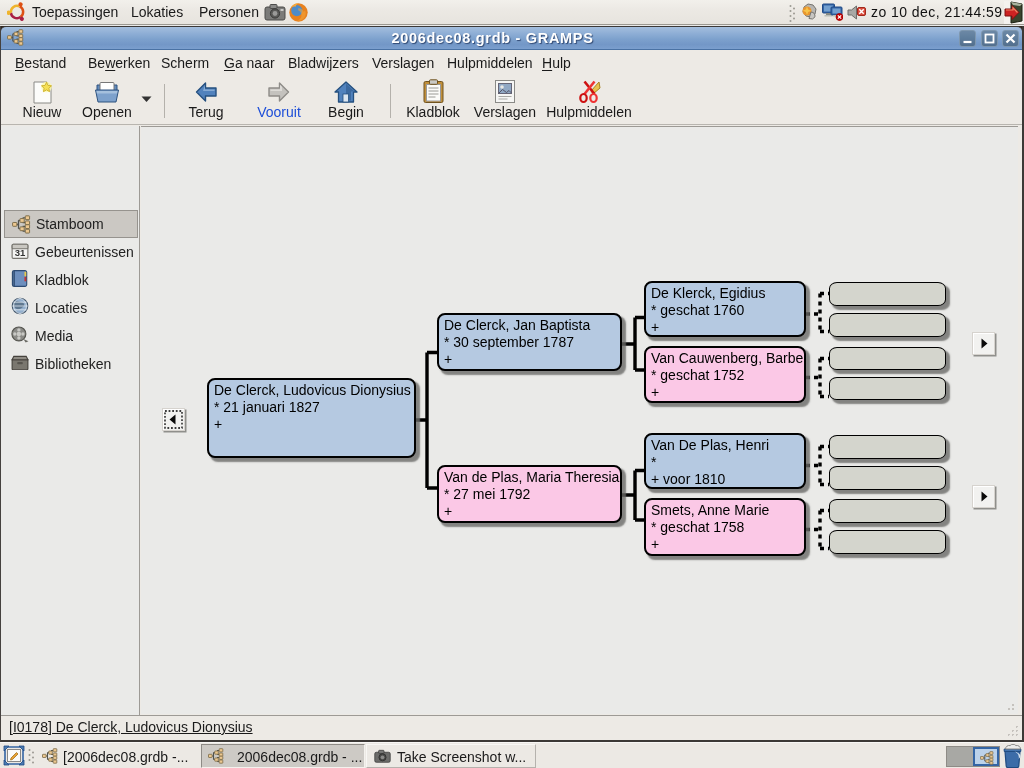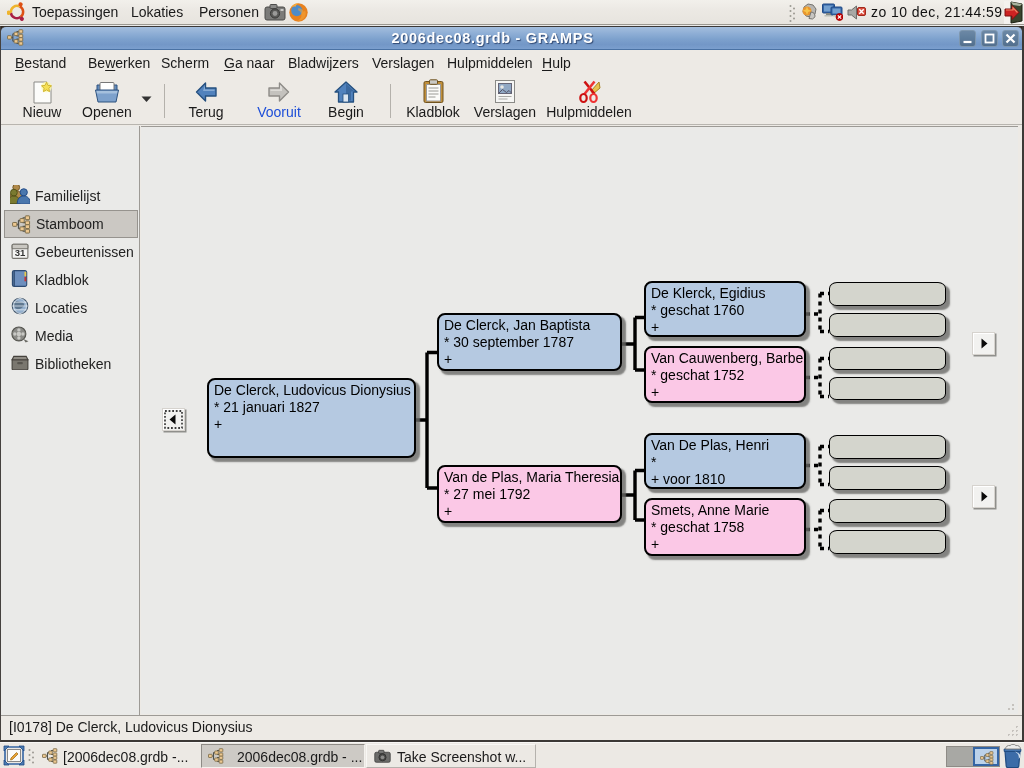--- a/index.html
+++ b/index.html
@@ -30,21 +30,21 @@
 .si.sel { background:#cbc8c3; border:1px solid #96938e; left:3px !important; width:134px; height:28px;text-align:center; }
 #canvas { left:140px; top:0; width:877px; height:588px; background:#eaeae8; border-top:1px solid #9d9a95; }
 
 .pbox { position:absolute; border:2px solid #000; border-radius:8px; box-shadow:3.5px 3.5px 1.5px rgba(105,105,103,0.8); font-size:14px; line-height:17px; padding:2px 0 0 5px; color:#000; }
 .blue { background:#b5c9e1; }
 .pink { background:#fbc8e6; }
 .gray { background:#d4d5cd; border:1.6px solid #000; border-radius:8px/6.5px; }
 .navbtn { position:absolute; width:23px; height:23px; background:#f2f2f0; border:1px solid #d6d3ce; box-shadow:1.5px 1.5px 0 #8f8f8b, inset 1px 1px 0 #ffffff; }
 
 #statusbar { left:0; top:689px; width:1021px; height:25px; background:#edeae5; border-top:1px solid #9d9a95; }
-#statusbar .st { position:absolute; left:8px; top:3px; font-size:14px; color:#1a1a1a; }
+#statusbar .st { position:absolute; left:8px; top:3px; font-size:14px; color:#1a1a1a;text-decoration:underline; }
 
 #taskbar { left:0; top:742px; width:1024px; height:26px; background:#ece9e4; border-top:1px solid #f8f7f5; }
 .task { position:absolute; top:1px; height:24px; font-size:14px; color:#1a1a1a; }
 </style></head>
 <body>
 <svg width="0" height="0" style="position:absolute">
     <defs>
         <g id="gtree" stroke="#50524e" stroke-width="1.1" fill="none">
           <path d="M3.5 8 h2 M5.5 4.5 v7 M5.5 4.5 h2 M5.5 11.5 h2 M11 2.5 h-1.5 v4 h1.5 M11 13.5 h-1.5 v-4 h1.5"></path>
           <g stroke="#7a6a48" stroke-width="0.8" fill="#ecc78f">
@@ -232,28 +232,20 @@
       <path d="M7.5 2.5 L17.5 15" stroke="#cc1111" stroke-width="2.6"></path>
       <path d="M17.5 2.5 L7.5 15" stroke="#ee3333" stroke-width="2.6"></path>
       <ellipse cx="6.5" cy="19" rx="3.2" ry="4" fill="none" stroke="#cc1111" stroke-width="2.2"></ellipse>
       <ellipse cx="16.5" cy="19" rx="3.2" ry="4" fill="none" stroke="#ee3333" stroke-width="2.2"></ellipse>
     </svg>
     <div class="tlabel" style="left:542px;width:92px">Hulpmiddelen</div>
   </div>
   <div id="content" class="abs">
     <div id="sidebar" class="abs">
 
-      <div class="si" style="top:56px">
-        <svg class="abs" style="left:9px;top:3px" width="20" height="19" viewBox="0 0 17 16">
-            <use href="#person2" transform="translate(-1.5,-2) scale(0.85)"></use>
-            <use href="#person3" transform="translate(-3.5,2.5) scale(0.85)"></use>
-            <use href="#person" transform="translate(4.5,2) scale(0.9)"></use>
-          </svg>
-        <span class="lbl">Familielijst</span>
-      </div>
       <div class="si sel" style="top:84px;left:0px">
         <svg class="abs" style="left:7px;top:4px" width="19" height="19" viewBox="0 0 16 16">
             <use href="#gtree"></use>
           </svg>
         <span class="lbl" style="left:31px;top:5px">Stamboom</span>
       </div>
       <div class="si" style="top:112px">
         <svg class="abs" style="left:10px;top:4px" width="18" height="18" viewBox="0 0 16 16">
           <rect x="1" y="2" width="14" height="12.5" rx="1" fill="#f4f4f2" stroke="#77756f"></rect>
           <rect x="1" y="2" width="14" height="4" rx="1" fill="#c9c7c1" stroke="#77756f"></rect>

